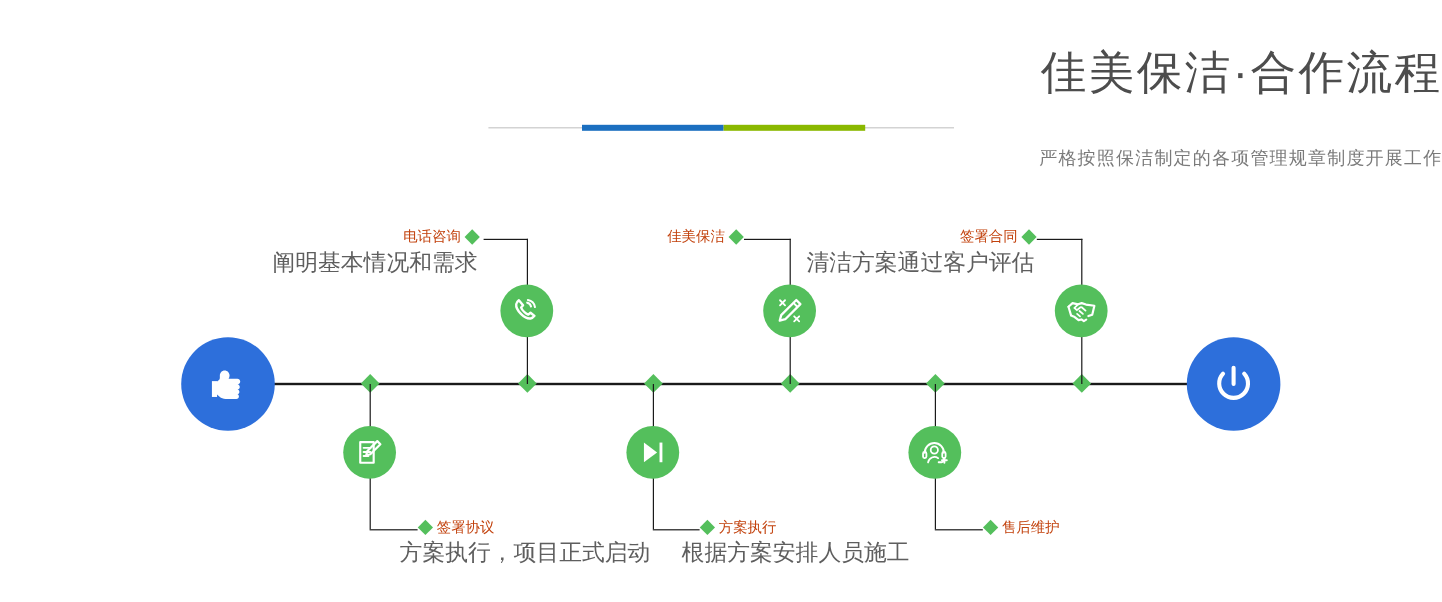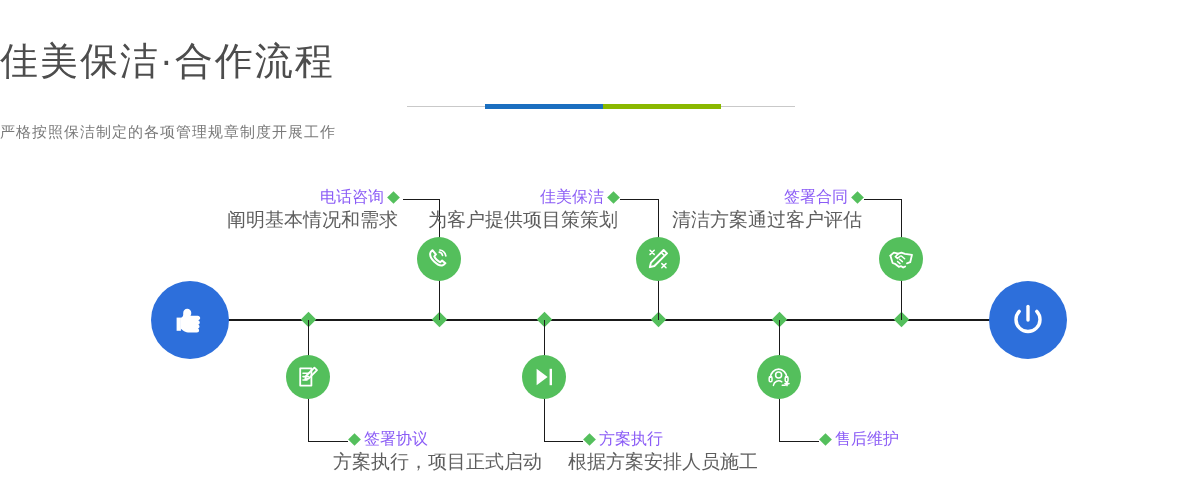--- a/index.html
+++ b/index.html
@@ -6,21 +6,21 @@
   body{
     width:1202px;height:502px;
     background:#ffffff;
     font-family:"Liberation Sans","DejaVu Sans",sans-serif;
     overflow:hidden;
     position:relative;
   }
   #stage{position:relative;width:1202px;height:502px;}
 
   
-  .hdr{position:absolute;left:0;top:0;width:1202px;text-align:left;}
+  .hdr{position:absolute;left:0;top:0;width:1202px;text-align:right;}
   .hdr-title{
     font-size:38px;color:#4d4d4d;letter-spacing:2px;
     line-height:1;margin-top:42px;font-weight:400;
   }
   .hdr-rule{
     position:relative;width:388px;height:10px;margin:22px auto 0;
   }
   .hdr-rule .thin{
     position:absolute;top:4px;left:0;width:388px;height:1px;background:#c9c9c9;
   }
@@ -60,21 +60,21 @@
   
   .bubble{
     position:absolute;width:44px;height:44px;border-radius:50%;
     background:#54bf5c;display:flex;align-items:center;justify-content:center;
   }
   .bubble svg{display:block;}
 
   
   .lbl{position:absolute;}
   .lbl .ttl{
-    font-size:16px;color:#8b5cf6;line-height:20px;white-space:nowrap;
+    font-size:12px;color:#c2410c;line-height:20px;white-space:nowrap;
   }
   .lbl .sub{
     font-size:19px;color:#5e5e5e;line-height:19px;white-space:nowrap;margin-top:3px;
   }
   .lbl.top{text-align:right;}
   .lbl.bot{text-align:left;}
   .lbl .ttl-row{display:flex;align-items:center;gap:5px;}
   .lbl.top .ttl-row{justify-content:flex-end;}
   .lbl.bot .ttl-row{justify-content:flex-start;}
   .tip{
@@ -173,21 +173,20 @@
         <path fill="none" stroke="#ffffff" stroke-width="1.5" stroke-linecap="round" d="M5.0 4.2l4.2 4.2M9.2 4.2L5.0 8.4"></path>
         <path fill="none" stroke="#ffffff" stroke-width="1.5" stroke-linecap="round" d="M16.8 17.6l4.2 4.2M21.0 17.6l-4.2 4.2"></path>
       </svg>
     </span>
   </div>
   <div class="lbl top" style="left:390px;top:187px;width:228px">
     <div class="ttl-row">
       <span class="ttl">佳美保洁</span>
       <span class="tip"></span>
     </div>
-    <div class="sub">为客户提供项目策策划</div>
   </div>
 
   <div class="vline" style="left:544px;top:320px;height:121px"></div>
   <div class="hline" style="left:544px;top:441px;width:39px"></div>
   <div class="bubble" style="left:522px;top:355px">
     <span>
       <svg width="26" height="26" viewBox="0 0 26 26" aria-hidden="true">
         <path fill="#ffffff" d="M5.6 4.8l11.0 8.2-11.0 8.2z"></path>
         <rect x="18.6" y="4.8" width="2.4" height="16.4" fill="#ffffff"></rect>
       </svg>

